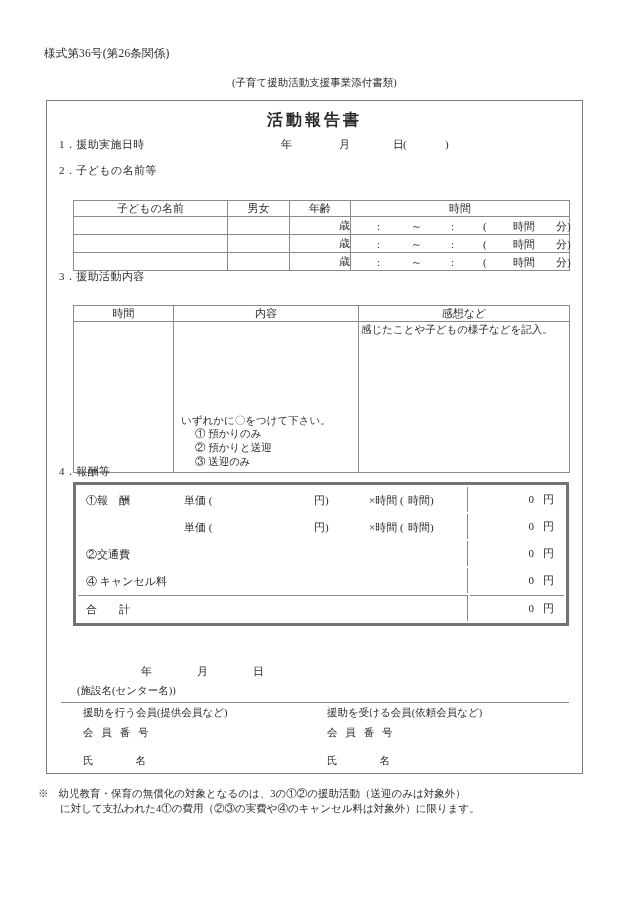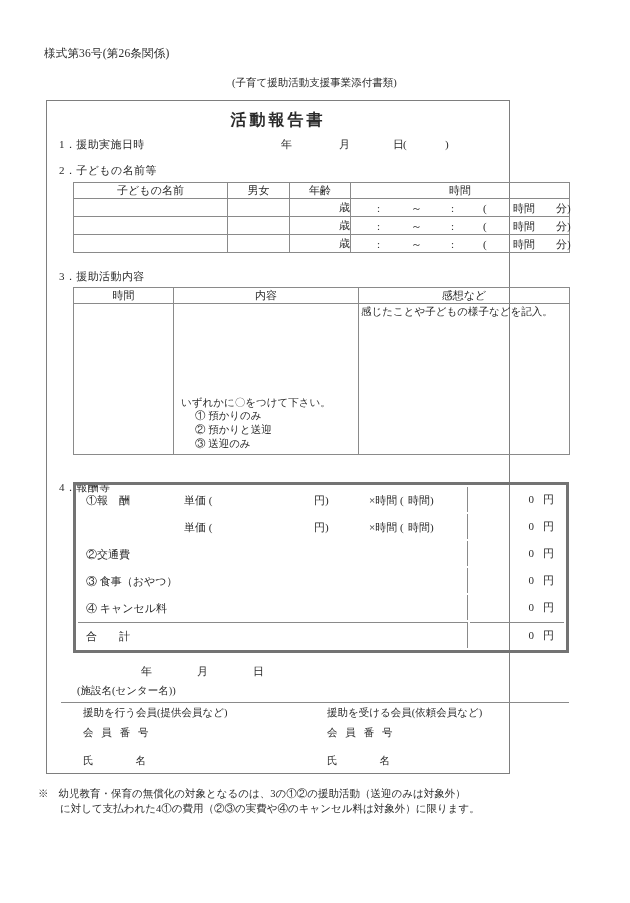--- a/index.html
+++ b/index.html
@@ -37,21 +37,21 @@
     top: 76px;
     font-size: 10.5px;
     white-space: nowrap;
   }
 
   
   .frame {
     position: absolute;
     left: 46px;
     top: 100px;
-    width: 464px;
+    width: 537px;
     height: 674px;
     border: 1px solid #7e7e7e;
     box-sizing: border-box;
   }
 
   .doc-title {
     position: absolute;
     left: 0;
     right: 0;
     top: 9px;
@@ -89,20 +89,21 @@
     left: 12px;
     top: 62px;
     font-size: 11px;
     white-space: nowrap;
     letter-spacing: .4px;
   }
   table.grid {
     border-collapse: collapse;
     table-layout: fixed;
     font-size: 11px;
+    margin-top: 18px;
   }
   table.grid th, table.grid td {
     border: 1px solid #8a8a8a;
     padding: 0;
     font-weight: normal;
     vertical-align: middle;
   }
   .tbl-children {
     position: absolute;
     left: 26px;
@@ -164,21 +165,20 @@
   }
 
   
   .sec4-label {
     position: absolute;
     left: 12px;
     top: 363px;
     font-size: 11px;
     white-space: nowrap;
     letter-spacing: .4px;
-    margin-top: 16px;
   }
   .tbl-fee {
     position: absolute;
     left: 26px;
     top: 381px;
     width: 496px;
   }
   .tbl-fee td {
     height: 23px;
     border-left: none;
@@ -412,26 +412,20 @@
           <td class="fee-amt"><span>0</span><span class="yen">円</span></td>
         </tr>
         <tr>
           <td class="fee-desc">
             <span class="fd fd-label">②交通費</span>
           </td>
           <td class="fee-amt"><span>0</span><span class="yen">円</span></td>
         </tr>
         <tr>
           <td class="fee-desc">
-            <span class="fd fd-label">③ 食事（おやつ）</span>
-          </td>
-          <td class="fee-amt"><span>0</span><span class="yen">円</span></td>
-        </tr>
-        <tr>
-          <td class="fee-desc">
             <span class="fd fd-label">④ キャンセル料</span>
           </td>
           <td class="fee-amt"><span>0</span><span class="yen">円</span></td>
         </tr>
         <tr class="fee-row-total">
           <td class="fee-desc">
             <span class="fd fd-label">合　　計</span>
           </td>
           <td class="fee-amt"><span>0</span><span class="yen">円</span></td>
         </tr>

